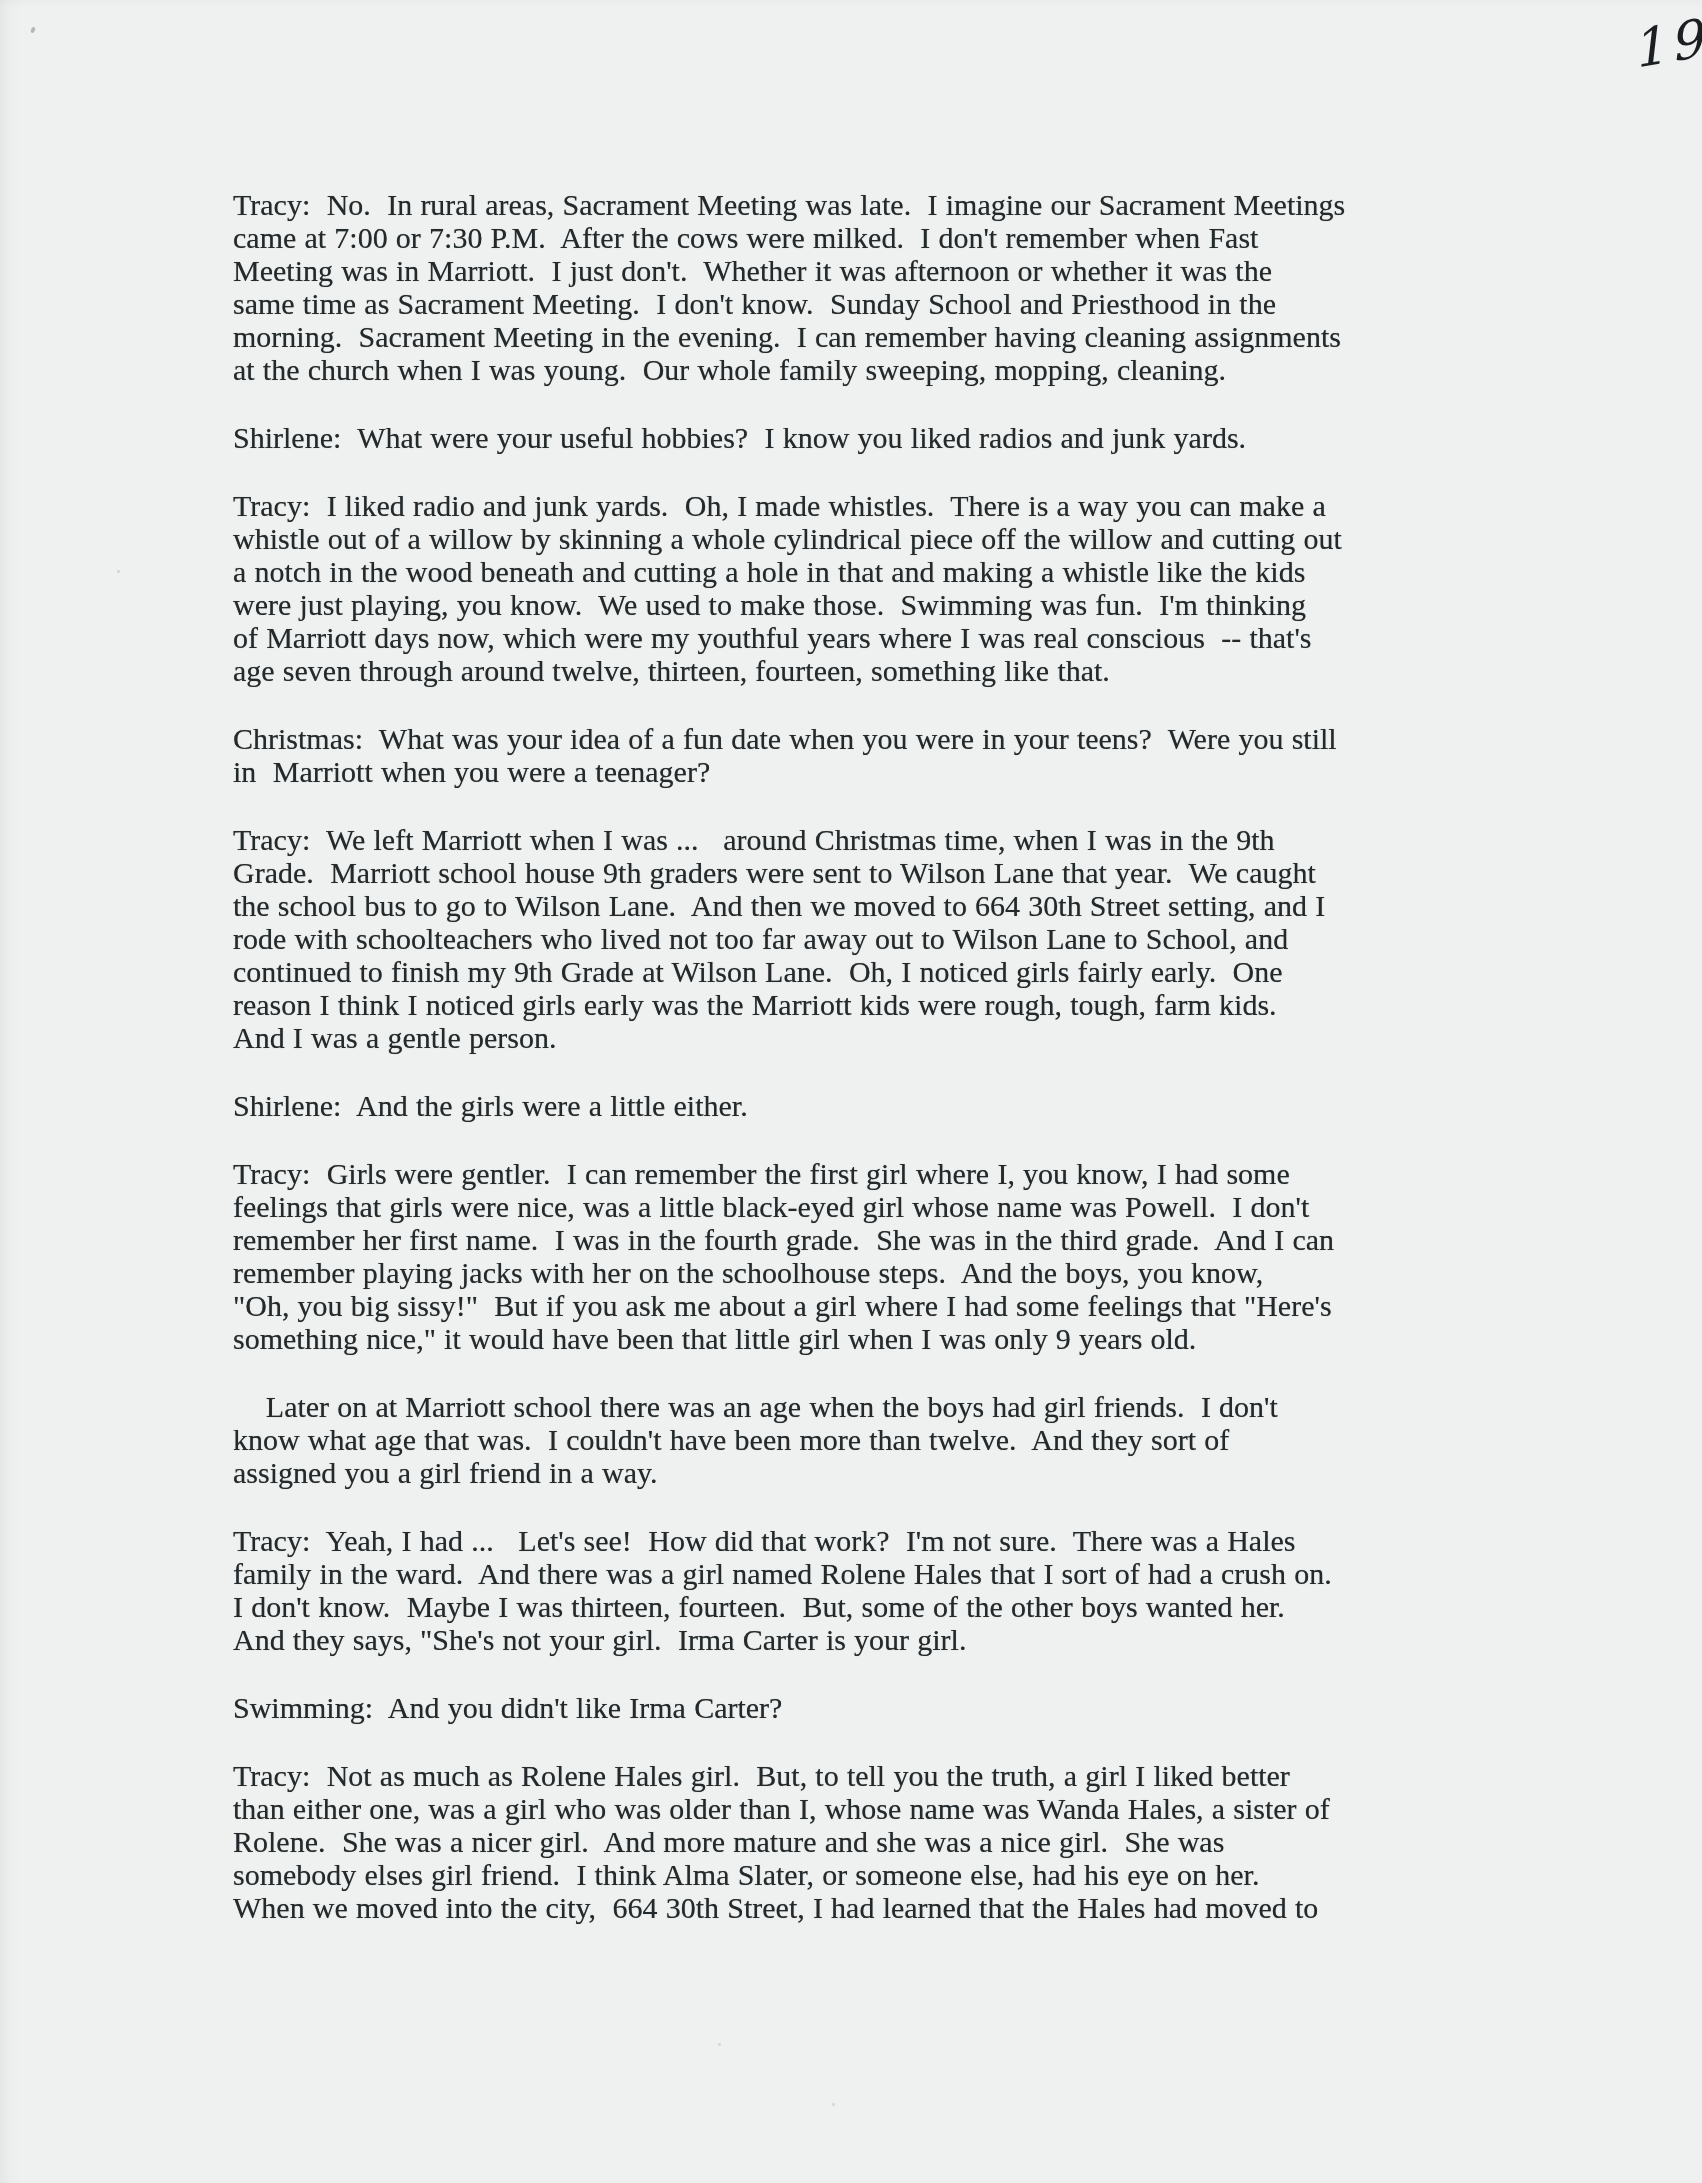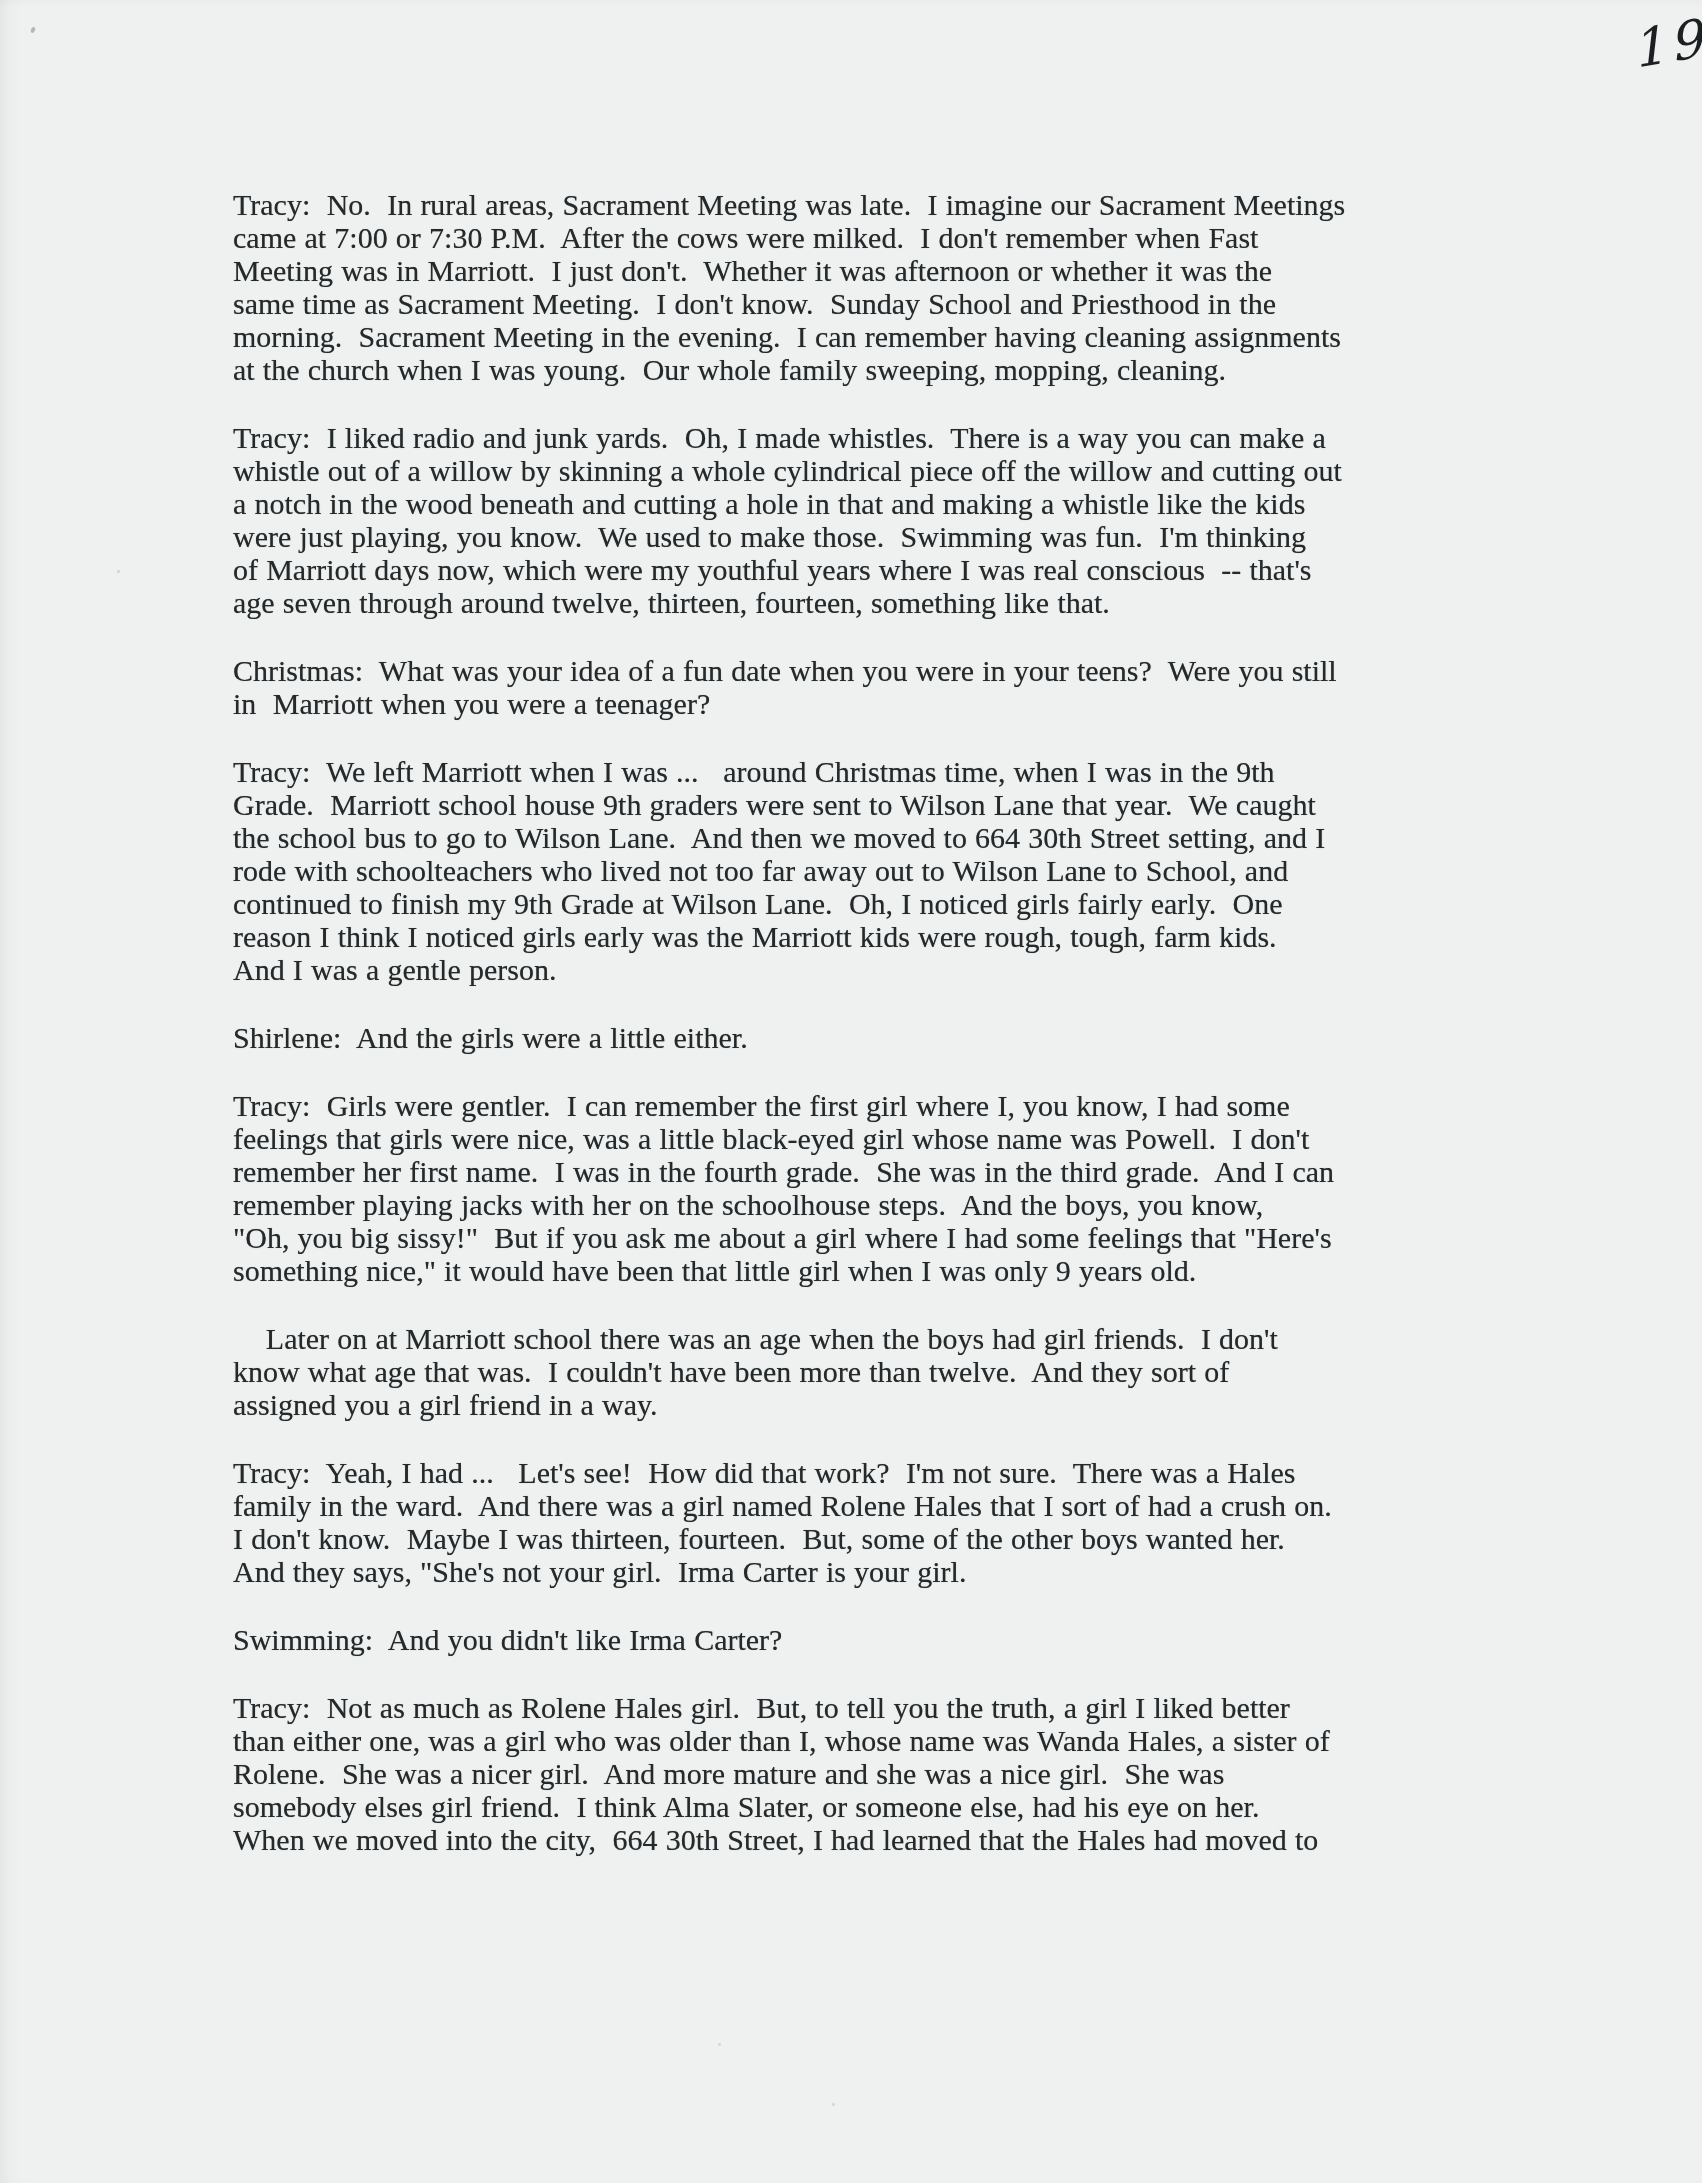--- a/index.html
+++ b/index.html
@@ -62,20 +62,21 @@
 
   <div class="page-number">19</div>
 
   <main class="text-block">
     <p class="para">Tracy:  No.  In rural areas, Sacrament Meeting was late.  I imagine our Sacrament Meetings
 came at 7:00 or 7:30 P.M.  After the cows were milked.  I don't remember when Fast
 Meeting was in Marriott.  I just don't.  Whether it was afternoon or whether it was the
 same time as Sacrament Meeting.  I don't know.  Sunday School and Priesthood in the
 morning.  Sacrament Meeting in the evening.  I can remember having cleaning assignments
 at the church when I was young.  Our whole family sweeping, mopping, cleaning.</p>
+    <p class="para">Shirlene:  What were your useful hobbies?  I know you liked radios and junk yards.</p>
     <p class="para">Tracy:  I liked radio and junk yards.  Oh, I made whistles.  There is a way you can make a
 whistle out of a willow by skinning a whole cylindrical piece off the willow and cutting out
 a notch in the wood beneath and cutting a hole in that and making a whistle like the kids
 were just playing, you know.  We used to make those.  Swimming was fun.  I'm thinking
 of Marriott days now, which were my youthful years where I was real conscious  -- that's
 age seven through around twelve, thirteen, fourteen, something like that.</p>
     <p class="para">Christmas:  What was your idea of a fun date when you were in your teens?  Were you still
 in  Marriott when you were a teenager?</p>
     <p class="para">Tracy:  We left Marriott when I was ...   around Christmas time, when I was in the 9th
 Grade.  Marriott school house 9th graders were sent to Wilson Lane that year.  We caught

